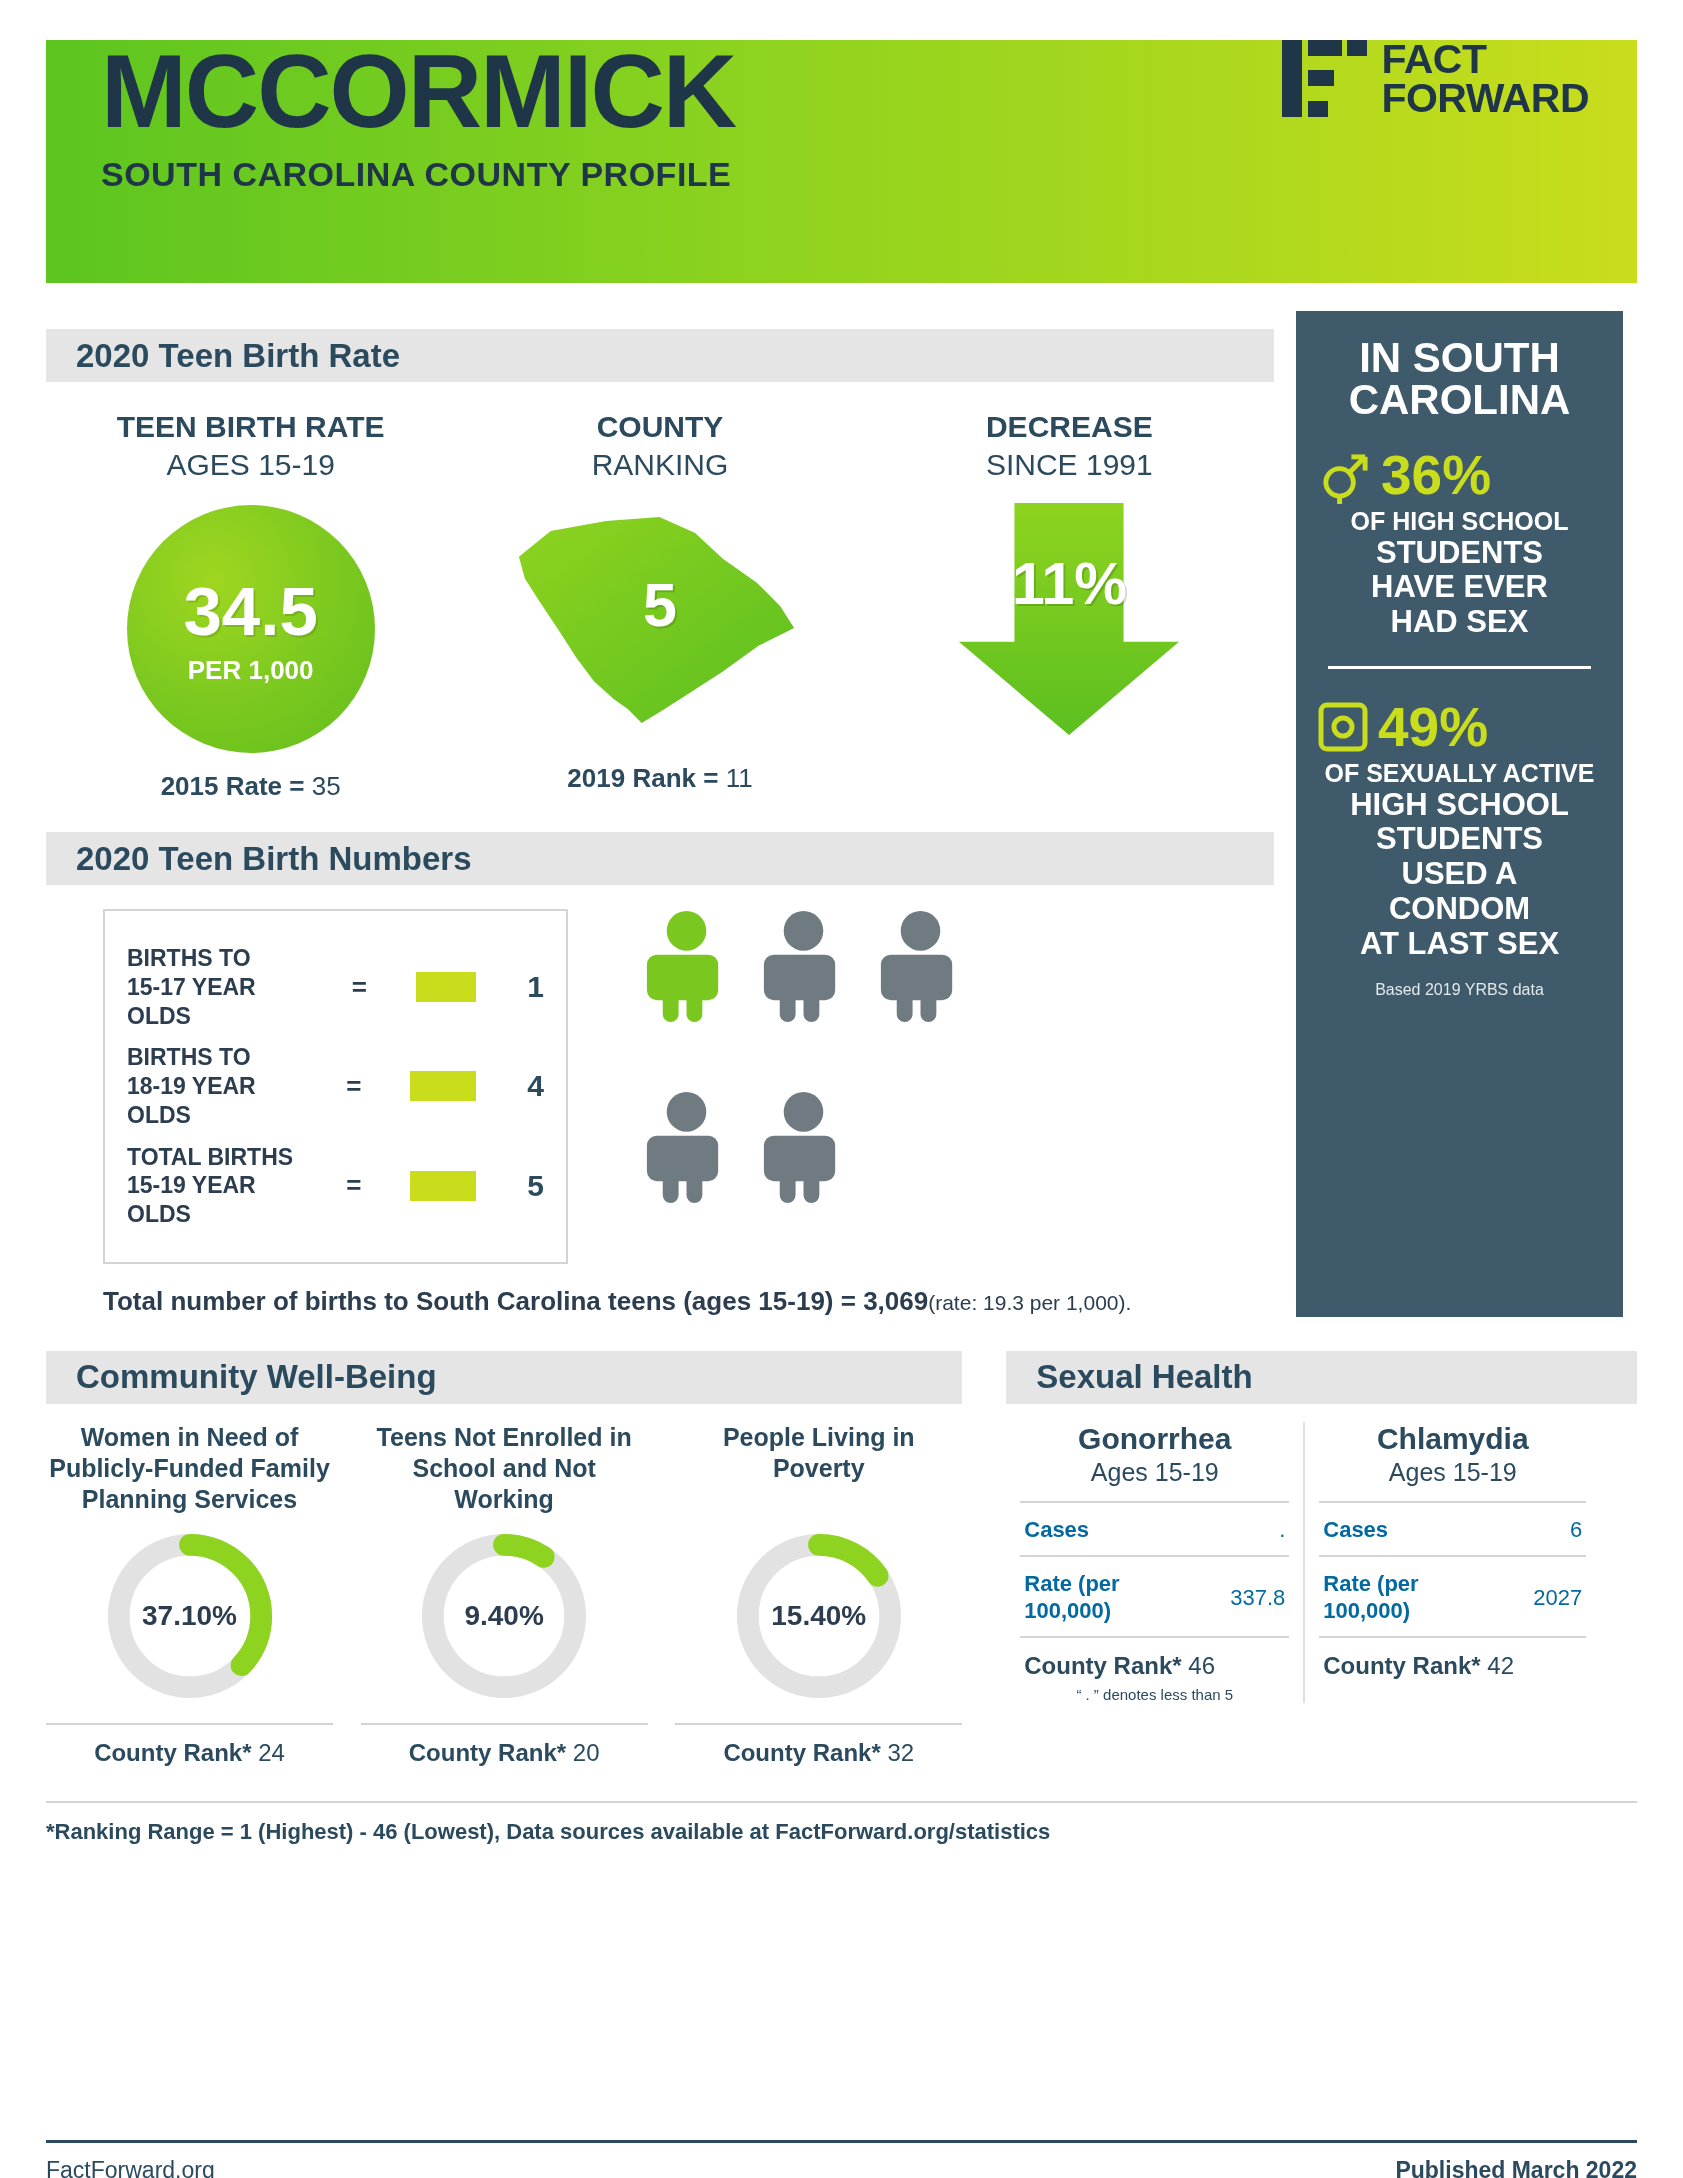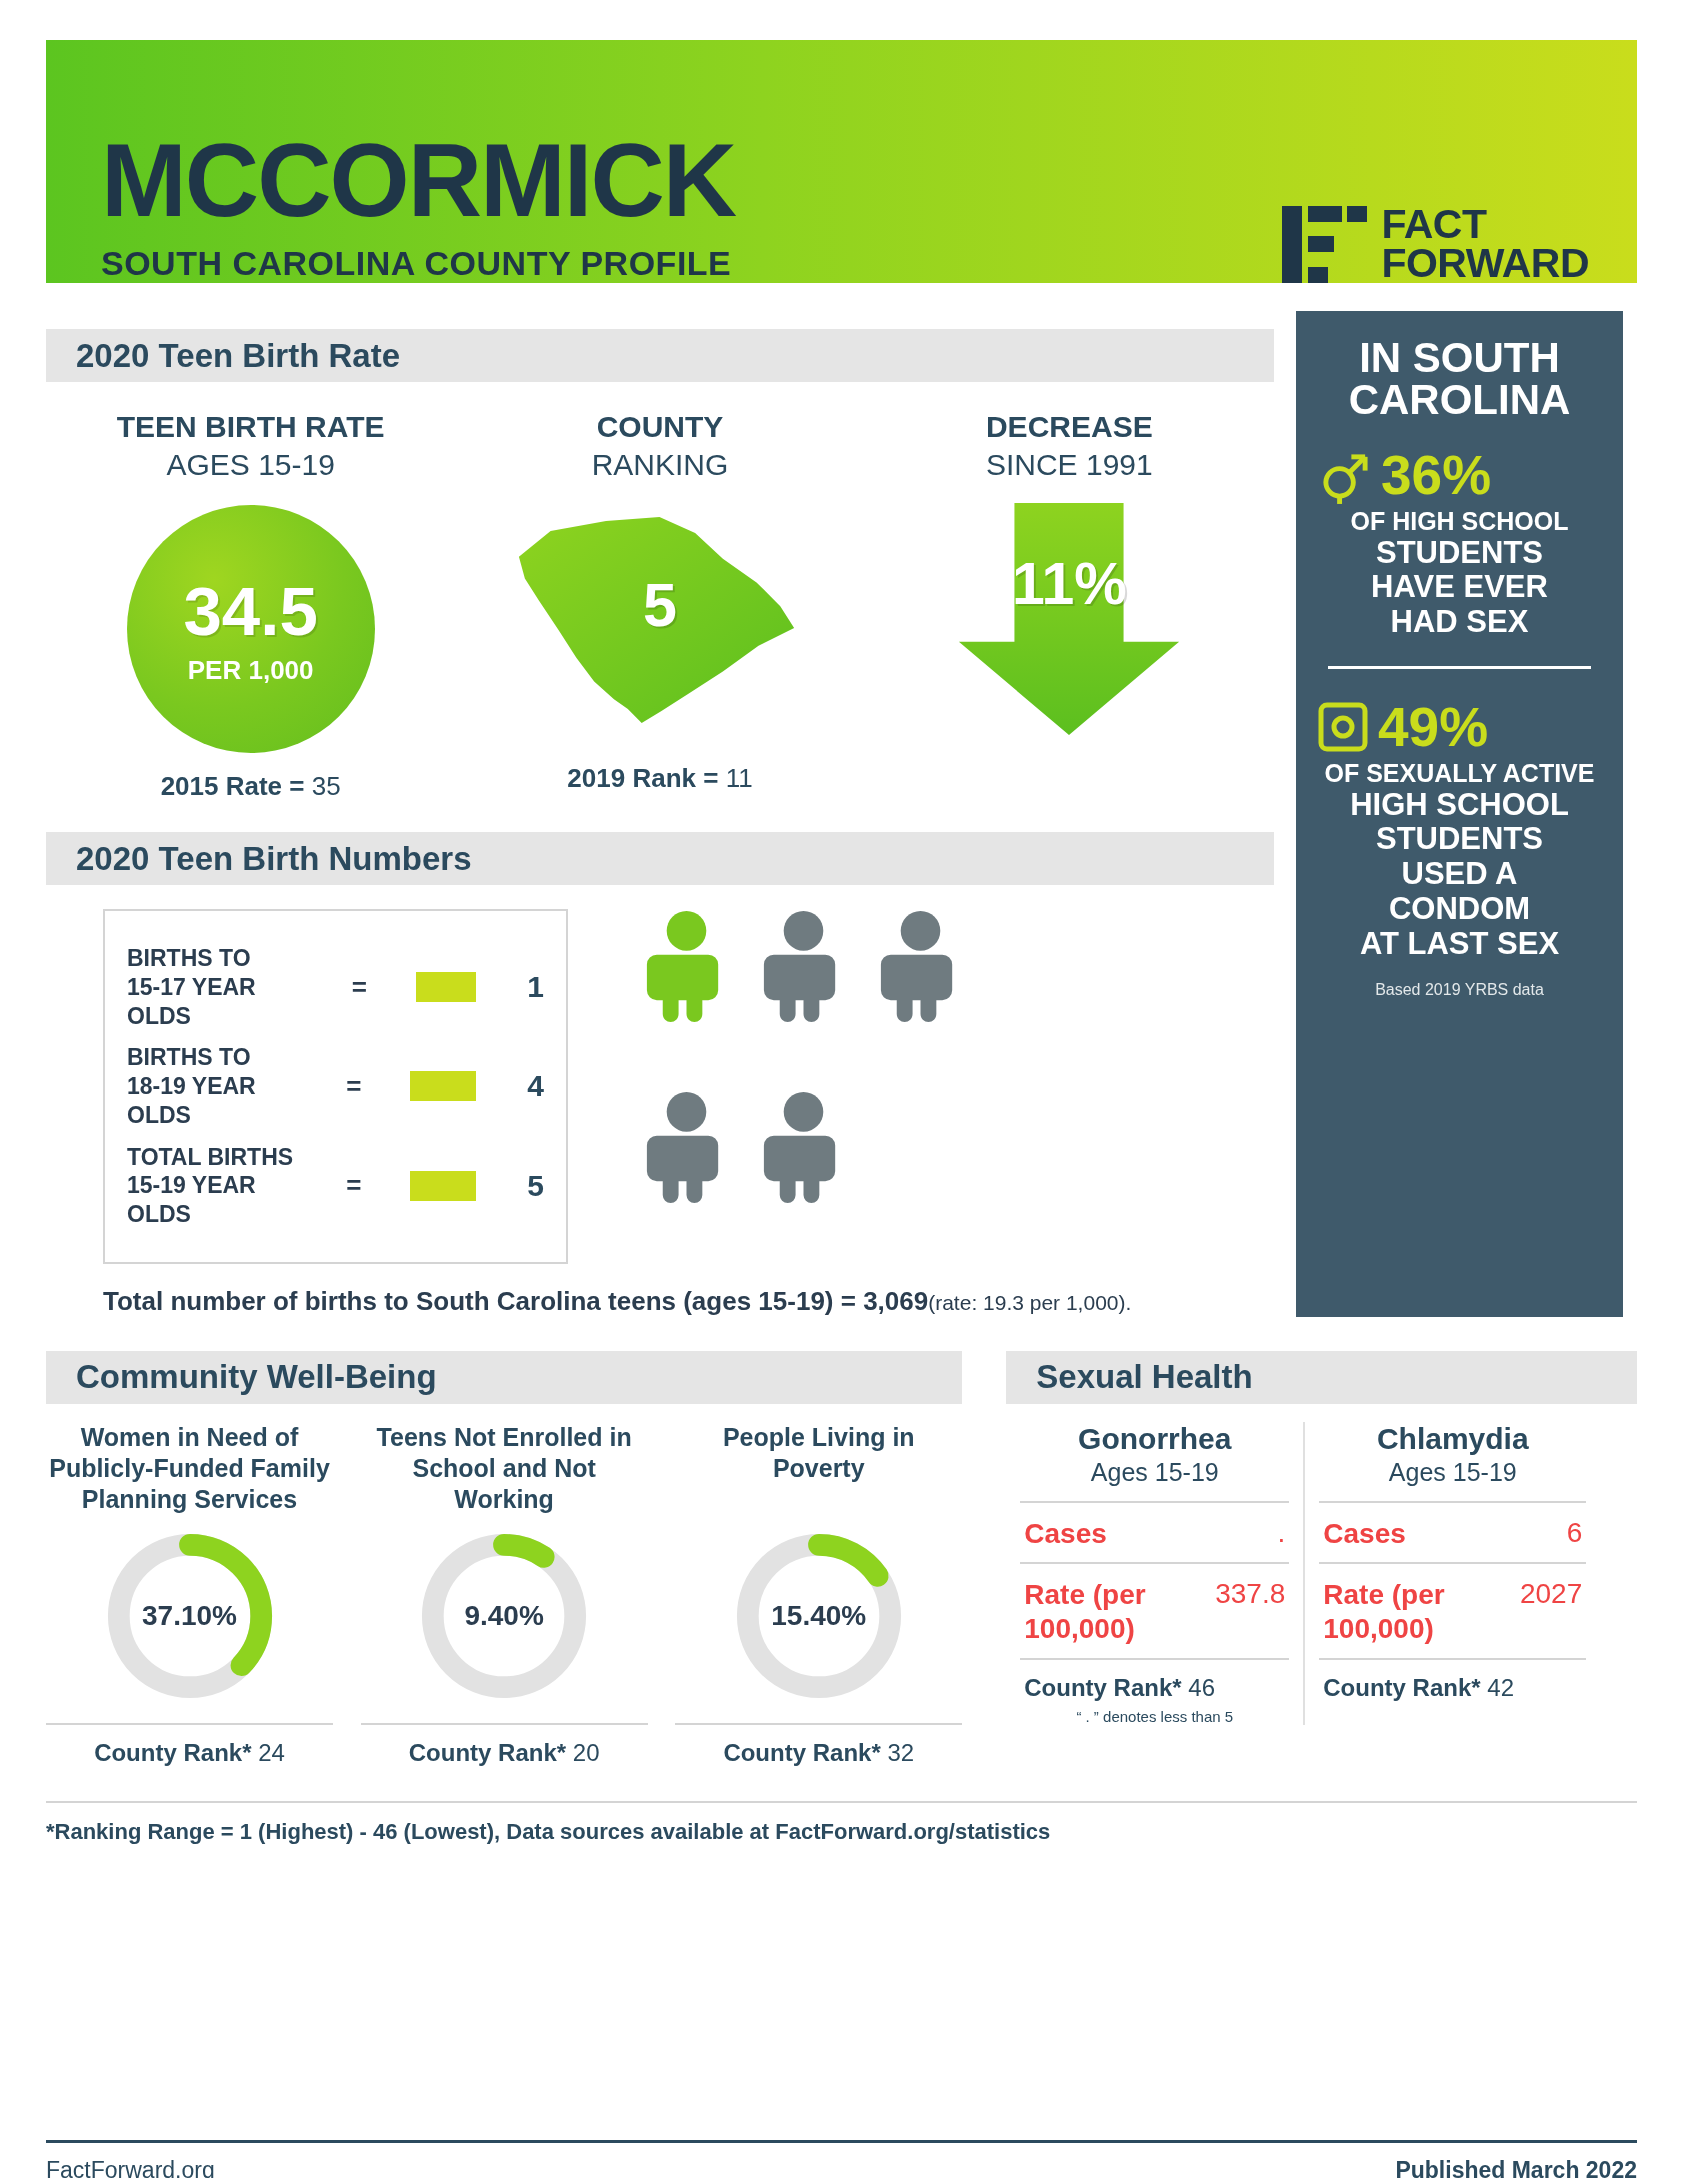--- a/index.html
+++ b/index.html
@@ -10,21 +10,21 @@
     color: #2b3d4f;
   }
   .page { position: relative; width: 1683px; height: 2178px; padding: 0 46px; }
 
   
   .header {
     position: relative;
     margin-top: 40px;
     height: 243px;
     background: linear-gradient(90deg, #5cc520 0%, #8ed31f 45%, #c9dd1c 100%);
-    display: flex; align-items: flex-end; justify-content: space-between;
+    display: flex; align-items: flex-start; justify-content: space-between;
     padding: 0 48px 0 55px;
   }
   .county-name {
     font-size: 103px; font-weight: bold; letter-spacing: -2px;
     color: #1f3648; line-height: 1; margin-bottom: 12px;
   }
   .county-sub {
     font-size: 34px; font-weight: bold; letter-spacing: 0.5px; color: #1f3648;
   }
   .logo { display: flex; align-items: center; gap: 14px; }
@@ -114,22 +114,22 @@
   }
   .rank-line { border-top: 2px solid #d4d4d4; margin-top: 18px; padding-top: 14px; font-size: 24px; color: #2b4a5e; }
   .rank-line b { font-weight: bold; }
 
   .sh-cols { display: flex; margin-top: 18px; }
   .sh-col { width: 297px; padding: 0 14px; }
   .sh-col + .sh-col { border-left: 2px solid #e0e0e0; }
   .sh-name { font-size: 30px; font-weight: bold; color: #2b4a5e; text-align: center; }
   .sh-ages { font-size: 25px; color: #2b4a5e; text-align: center; margin-top: 2px; }
   .sh-row {
-    display: flex; justify-content: space-between; align-items: flex-start;
-    border-top: 2px solid #d4d4d4; padding: 14px 4px 12px; font-size: 28px; color: #ef4444;
+    display: flex; justify-content: space-between; align-items: center;
+    border-top: 2px solid #d4d4d4; padding: 14px 4px 12px; font-size: 22px; color: #0369a1;
   }
   .sh-row .k { font-weight: bold; line-height: 1.2; }
   .sh-foot { border-top: 2px solid #d4d4d4; padding: 14px 4px 0; font-size: 24px; color: #2b4a5e; }
   .sh-foot b { font-weight: bold; }
   .sh-note { font-size: 15px; margin-top: 6px; text-align: center; }
 
   
   .footnote {
     margin-top: 34px; border-top: 2px solid #d4d4d4; padding-top: 16px;
     font-size: 22px; font-weight: bold; color: #2b4a5e;

